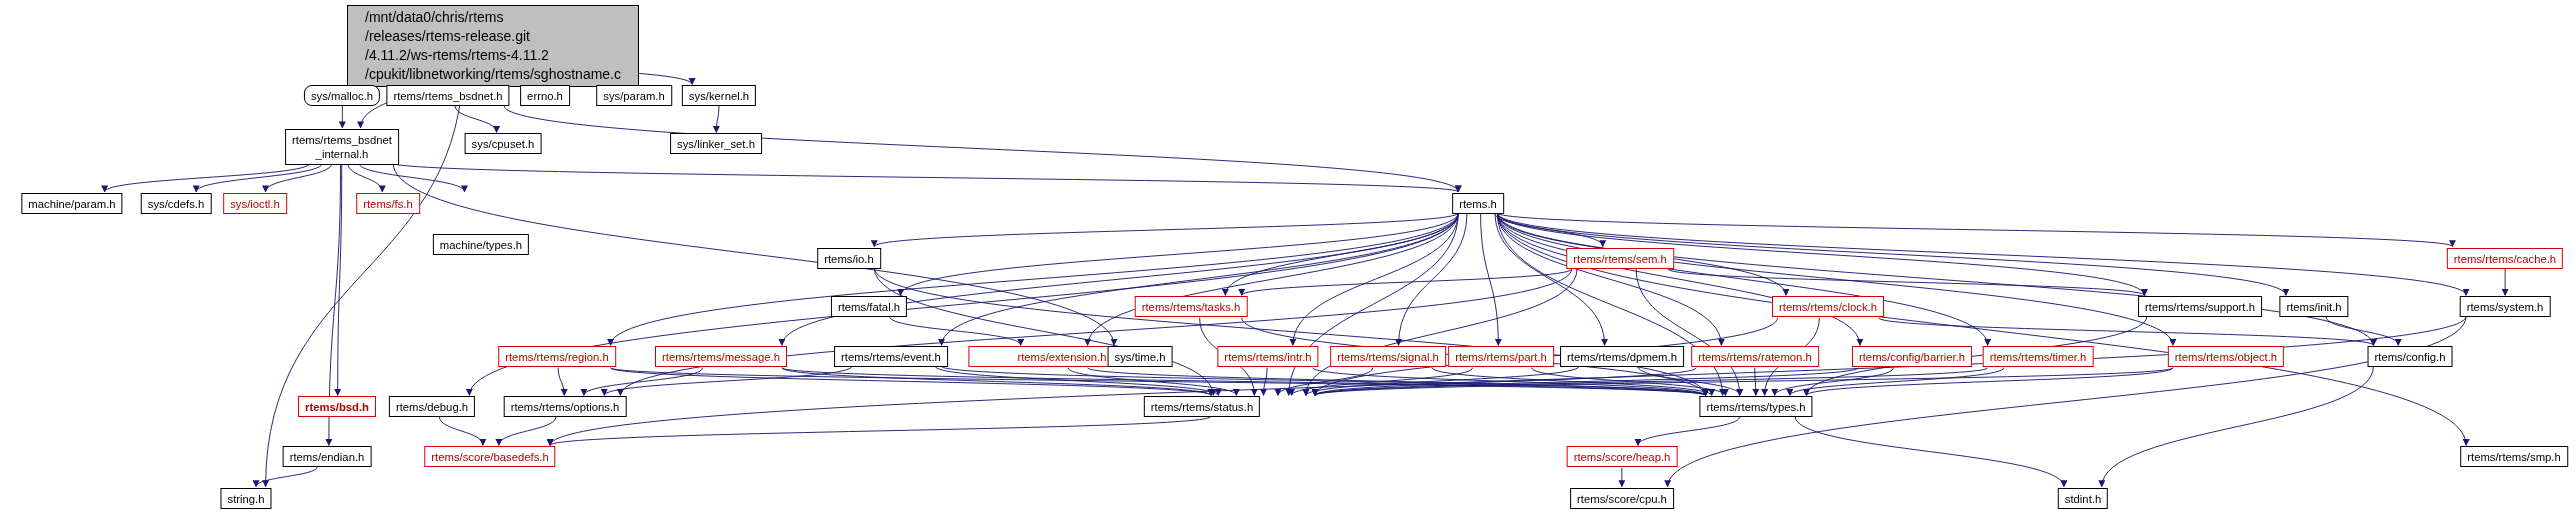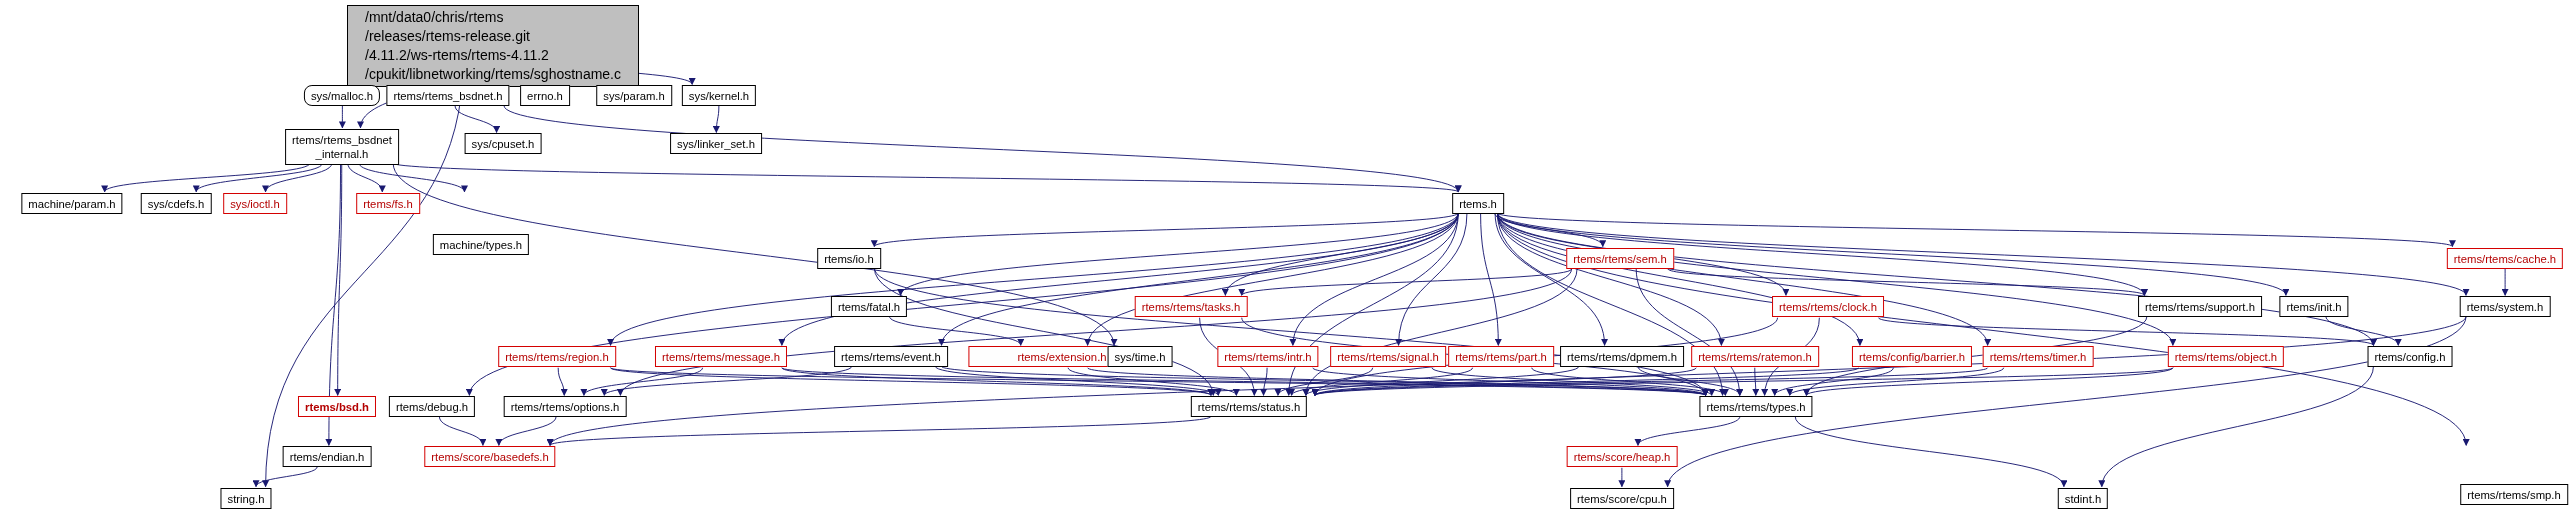--- a/index.html
+++ b/index.html
@@ -204,24 +204,24 @@
       <div class="node truncated" style="left: 1501px; top: 346px;">rtems/rtems/part.h</div>
       <div class="node normal" style="left: 1622px; top: 346px;">rtems/rtems/dpmem.h</div>
       <div class="node truncated" style="left: 1755px; top: 346px;">rtems/rtems/ratemon.h</div>
       <div class="node truncated" style="left: 1912px; top: 346px;">rtems/config/barrier.h</div>
       <div class="node truncated" style="left: 2038px; top: 346px;">rtems/rtems/timer.h</div>
       <div class="node truncated" style="left: 2226px; top: 346px;">rtems/rtems/object.h</div>
       <div class="node normal" style="left: 2410px; top: 346px;">rtems/config.h</div>
       <div class="node truncated" style="left: 337px; top: 396px; font-weight: bold;">rtems/bsd.h</div>
       <div class="node normal" style="left: 432px; top: 396px;">rtems/debug.h</div>
       <div class="node normal" style="left: 565px; top: 396px;">rtems/rtems/options.h</div>
-      <div class="node normal" style="left: 1249px; top: 396px;">rtems/rtems/status.h</div>
+      <div class="node normal" style="left: 1202px; top: 396px;">rtems/rtems/status.h</div>
       <div class="node normal" style="left: 1756px; top: 396px;">rtems/rtems/types.h</div>
       <div class="node normal" style="left: 327px; top: 446px;">rtems/endian.h</div>
       <div class="node truncated" style="left: 490px; top: 446px;">rtems/score/basedefs.h</div>
       <div class="node truncated" style="left: 1622px; top: 446px;">rtems/score/heap.h</div>
-      <div class="node normal" style="left: 2514px; top: 446px; margin-top: 38px;">rtems/rtems/smp.h</div>
+      <div class="node normal" style="left: 2514px; top: 446px;">rtems/rtems/smp.h</div>
       <div class="node normal" style="left: 246px; top: 488px;">string.h</div>
       <div class="node normal" style="left: 1622px; top: 488px;">rtems/score/cpu.h</div>
       <div class="node normal" style="left: 2083px; top: 488px;">stdint.h</div>
     </div>
 </div>
 
 
 </body></html>

